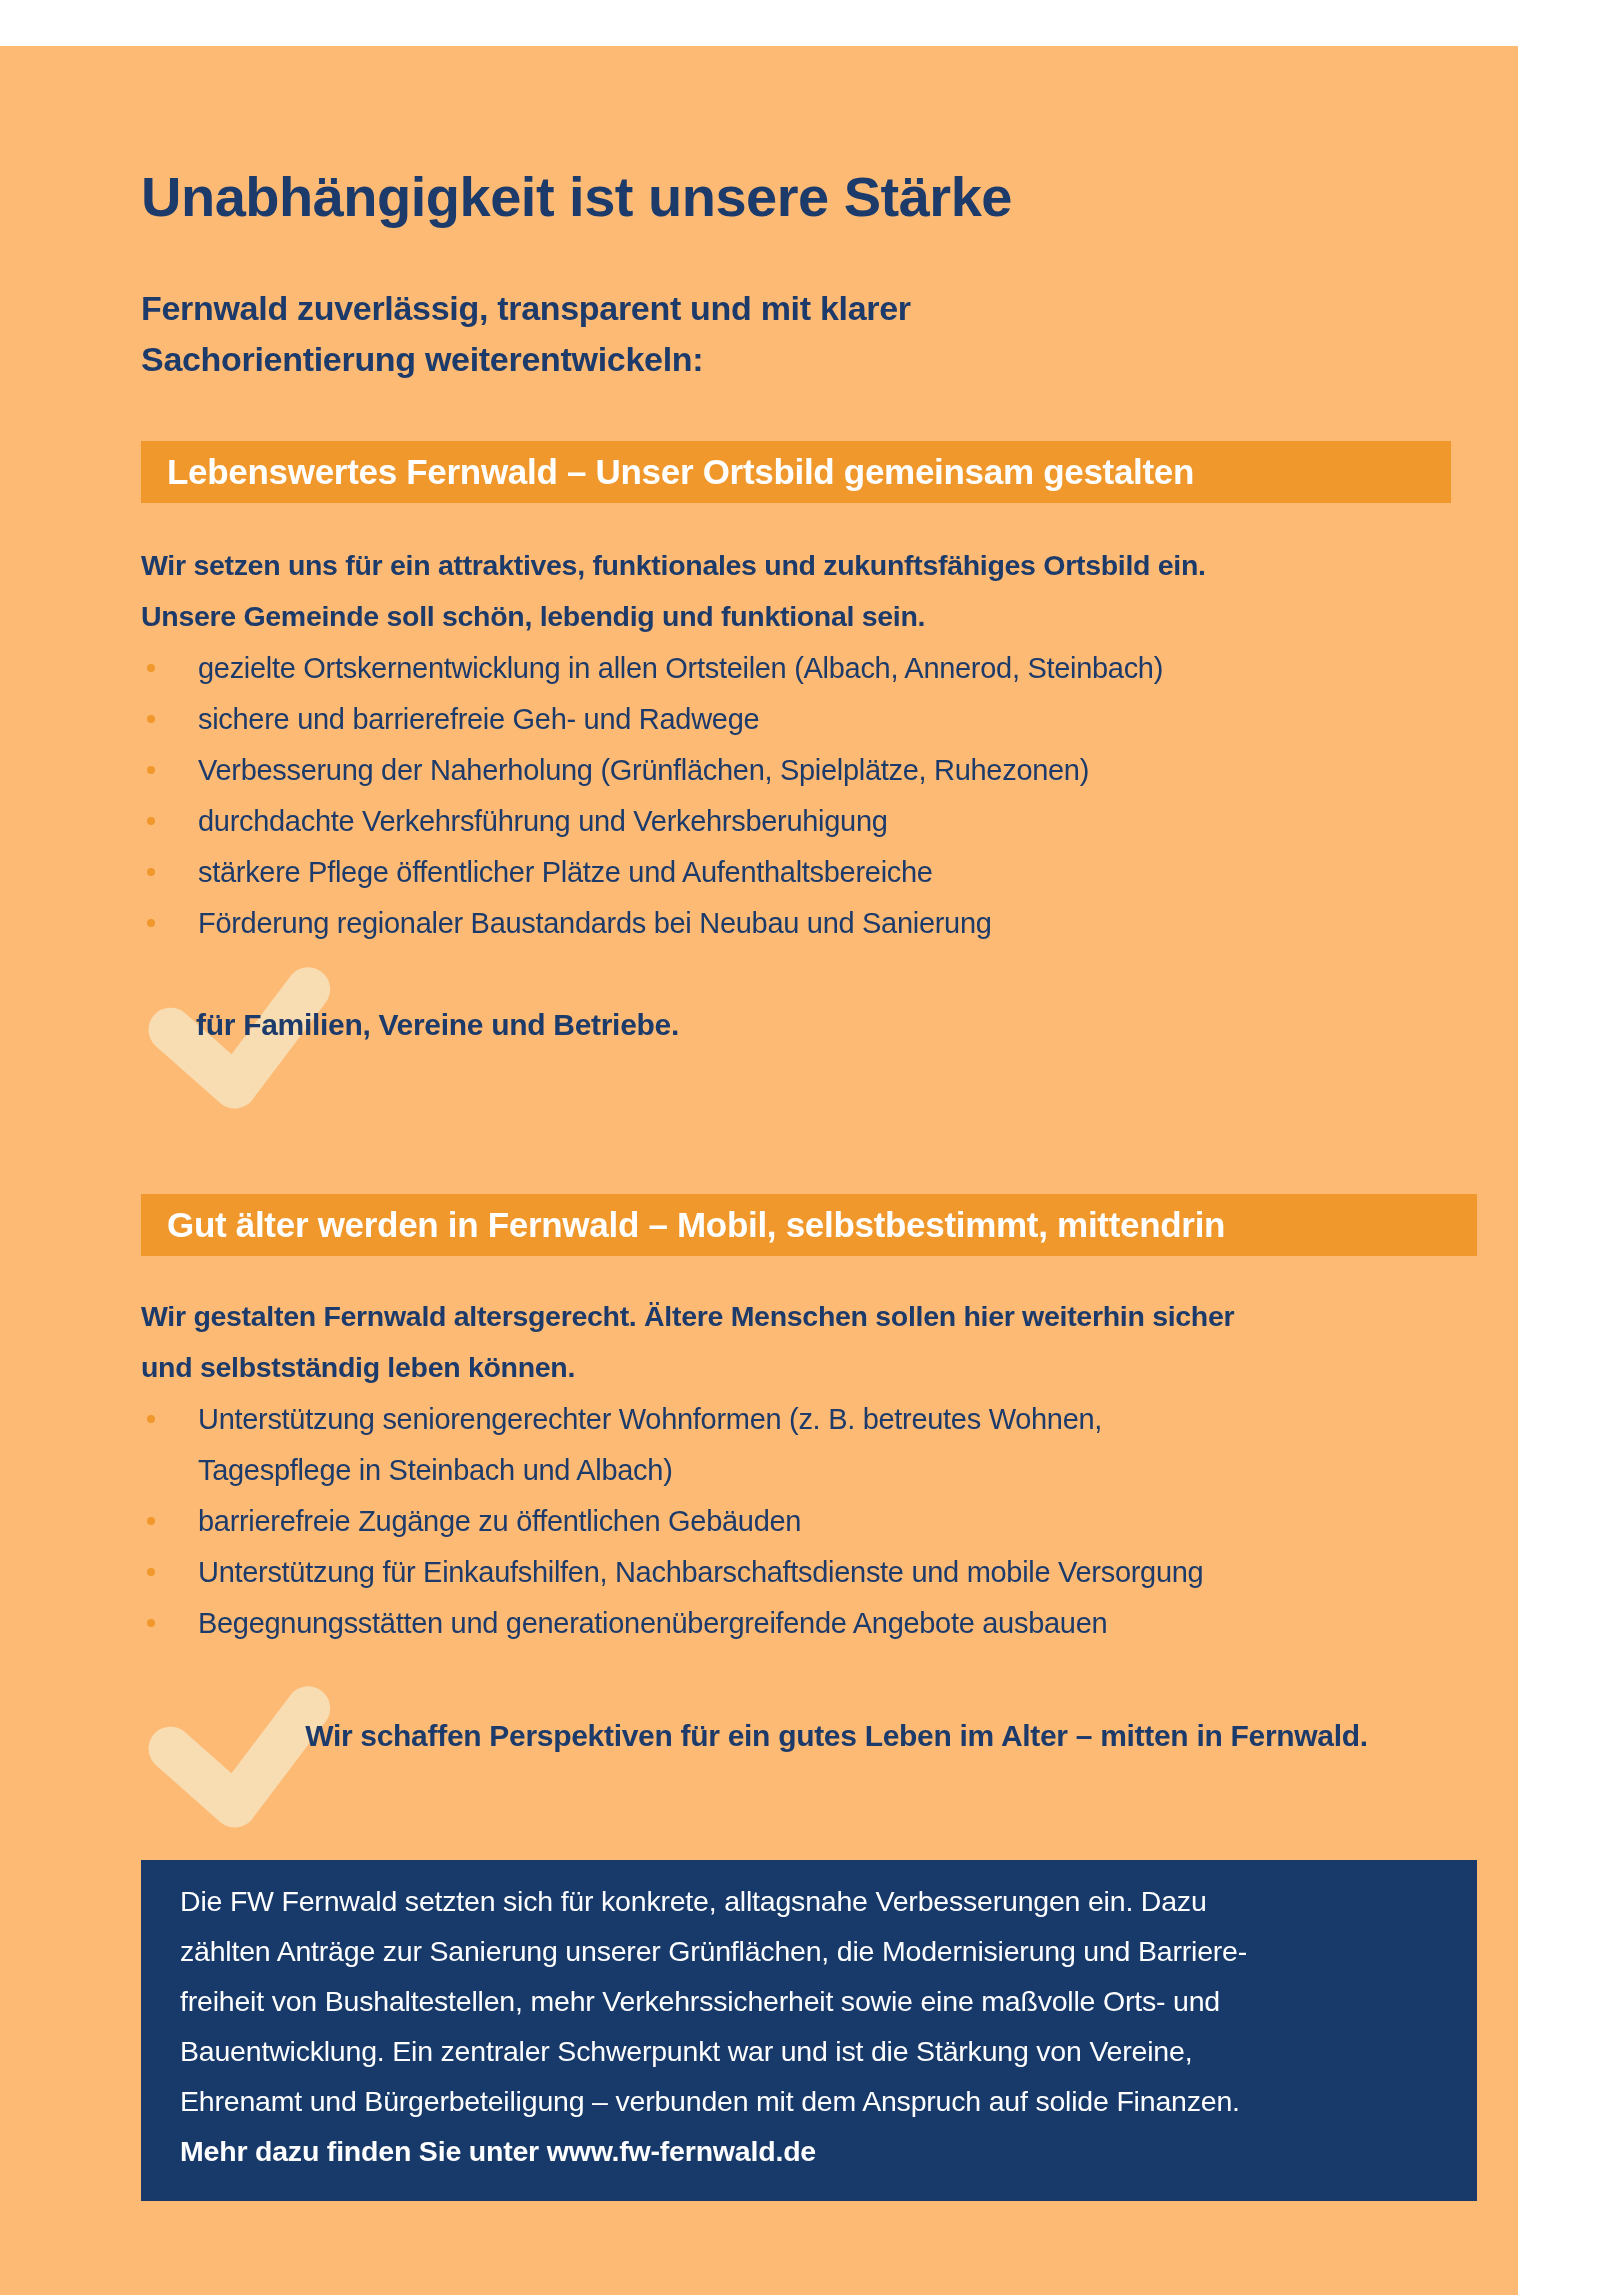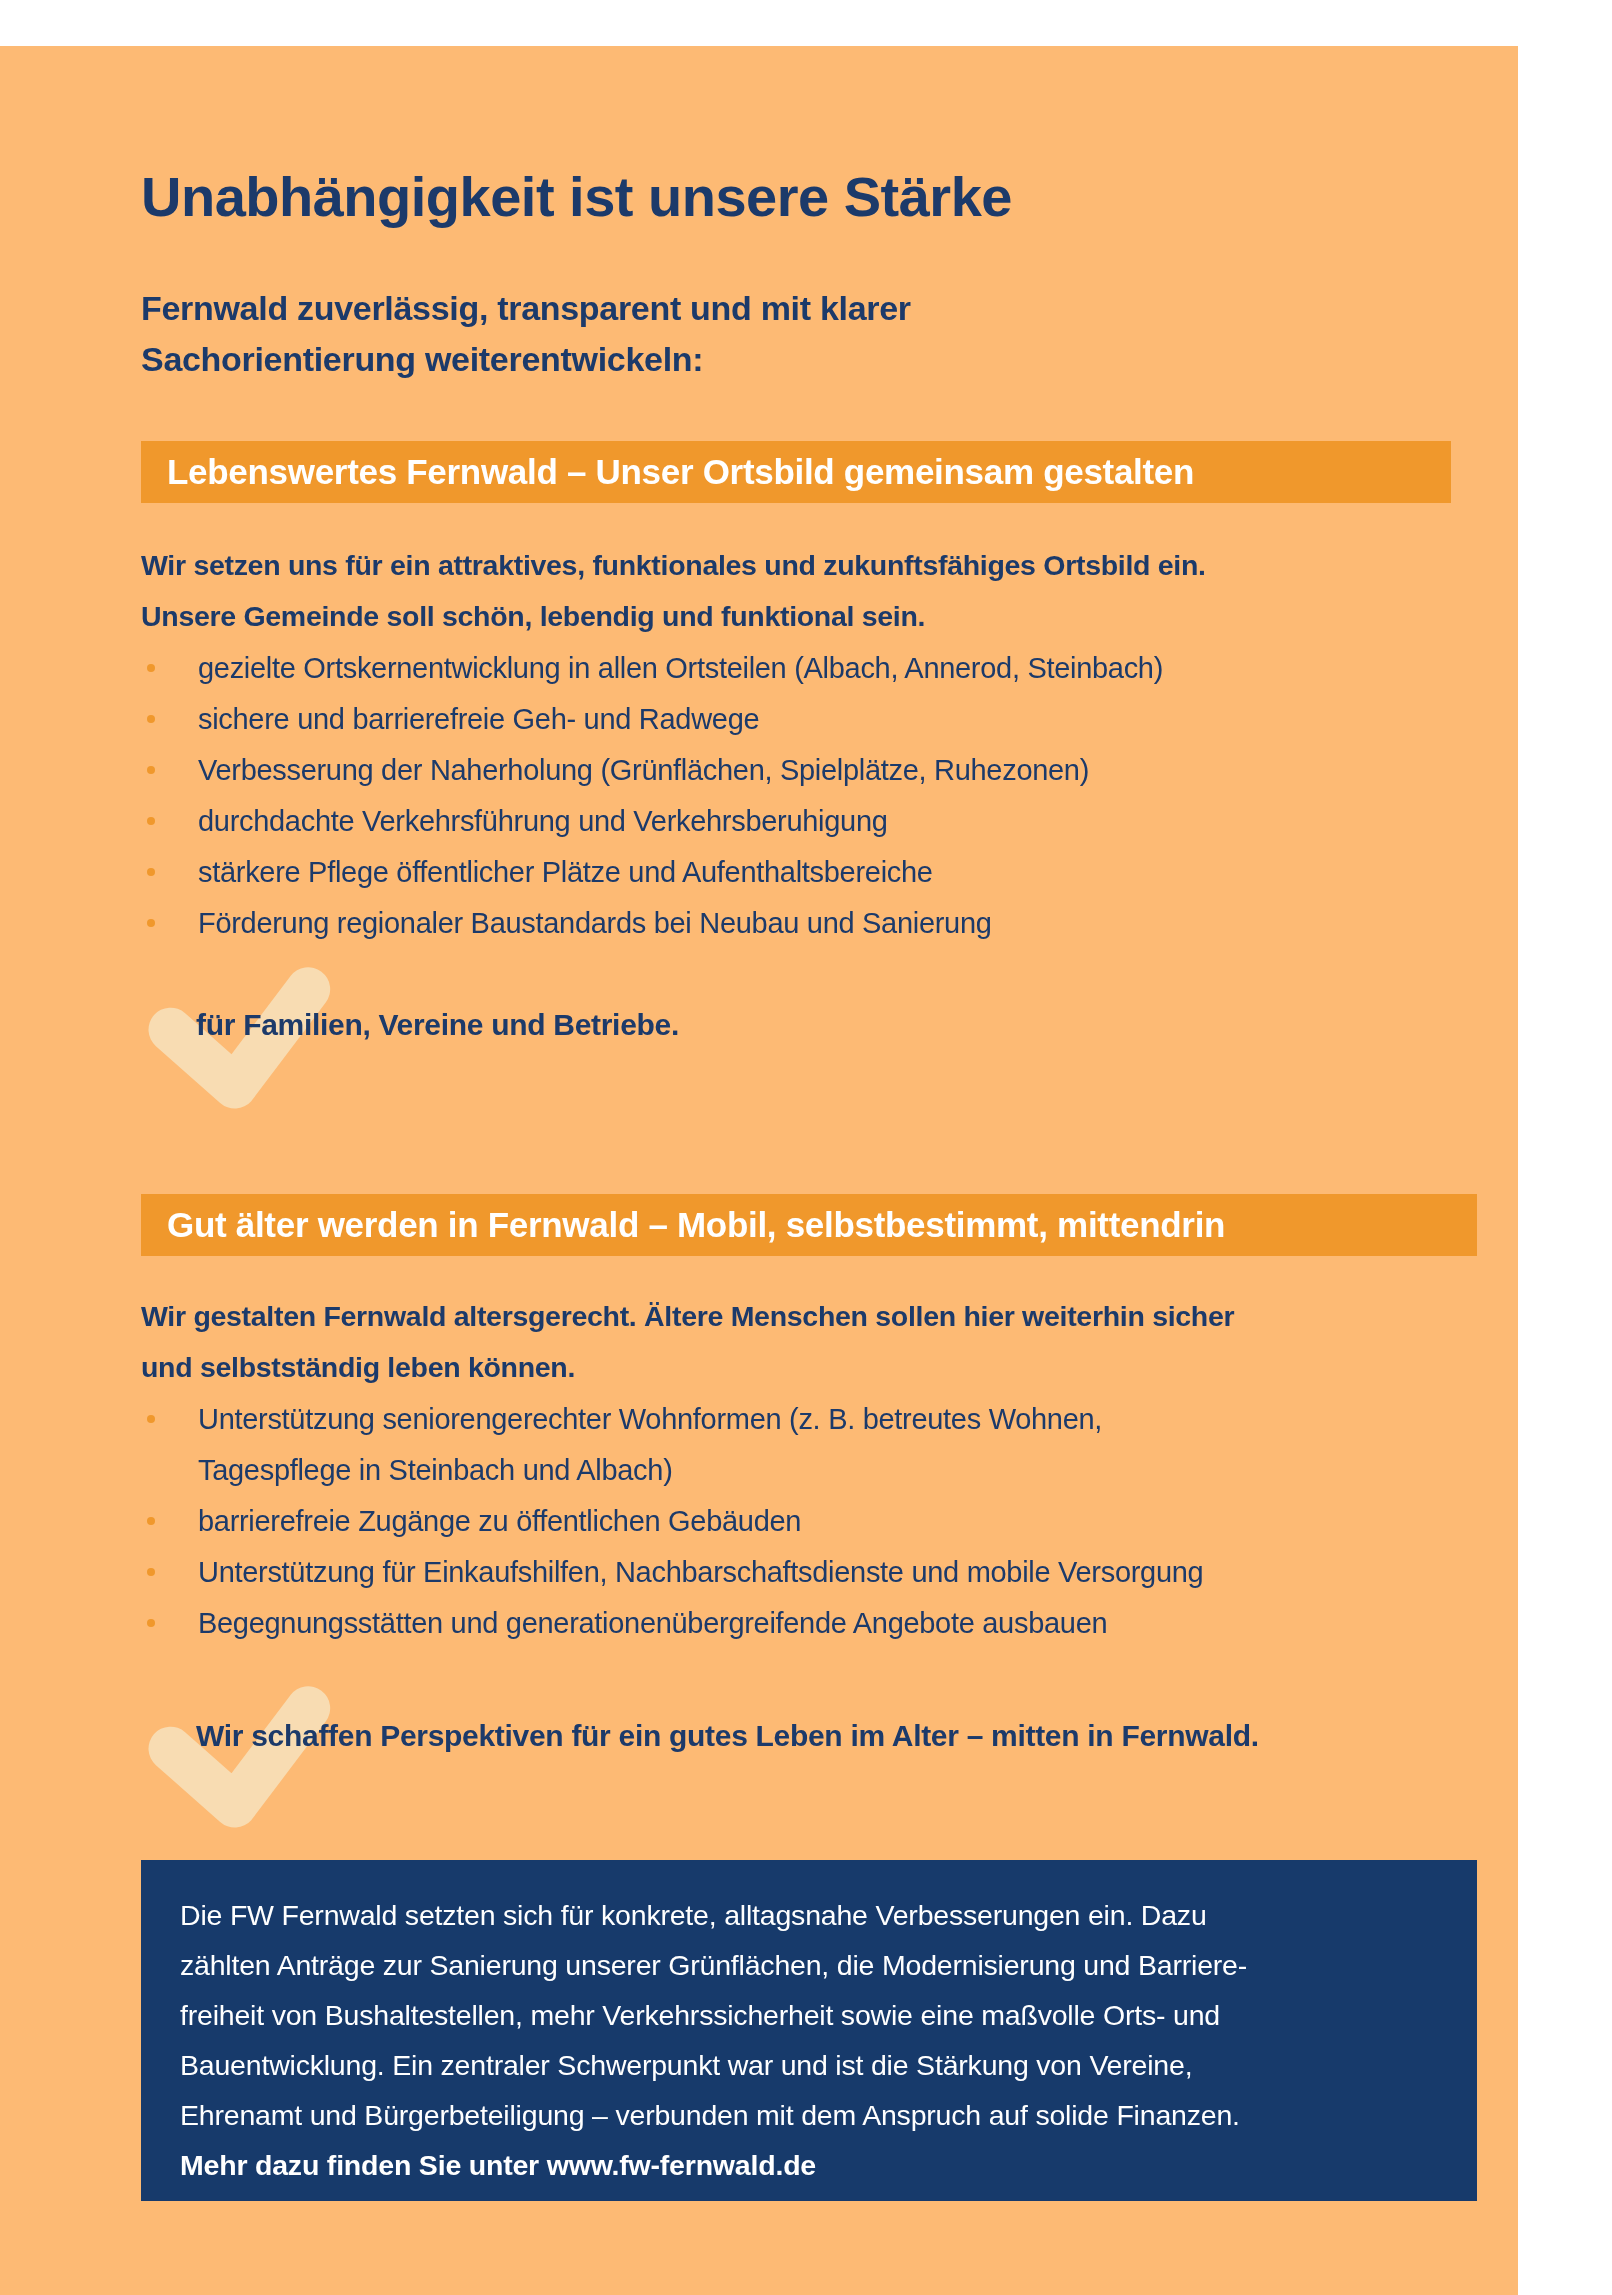--- a/index.html
+++ b/index.html
@@ -99,31 +99,31 @@
   .hl-text {
     position: relative;
     margin-left: 55px;
     font-size: 30px;
     font-weight: bold;
     line-height: 55px;
     letter-spacing: -0.3px;
     color: #1c3a6a;
   }
   .highlight1 .hl-text { padding-top: 27.5px; }
-  .highlight2 .hl-text { padding-top: 20px; }
+  .highlight2 .hl-text { padding-top: 20px; text-align: center; }
 
   .info-box {
     position: absolute;
     left: 141px; top: 1814px;
     width: 1336px;
     height: 341px;
     background: #173a6b;
     color: #ffffff;
     box-sizing: border-box;
-    padding: 30px 39px 0 39px;
+    padding: 16px 39px 0 39px;
     font-size: 28.5px;
     line-height: 50px;
     letter-spacing: -0.2px;
   }
   .info-box .bold { font-weight: bold; }
 </style>
 </head>
 <body>
 
 <div class="page">

